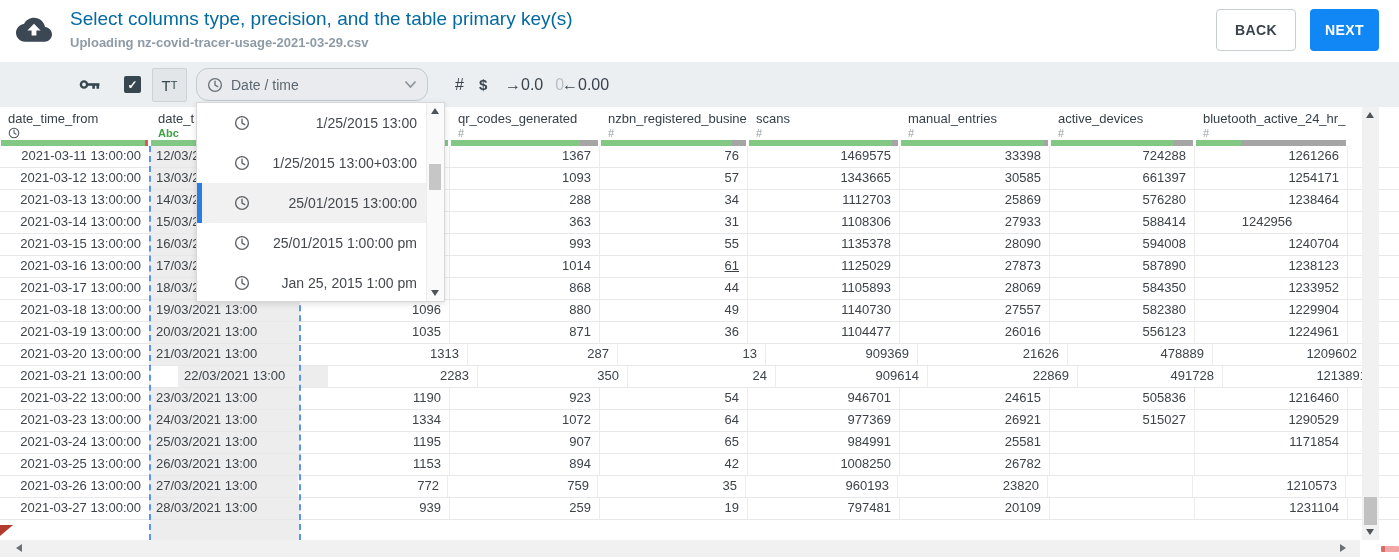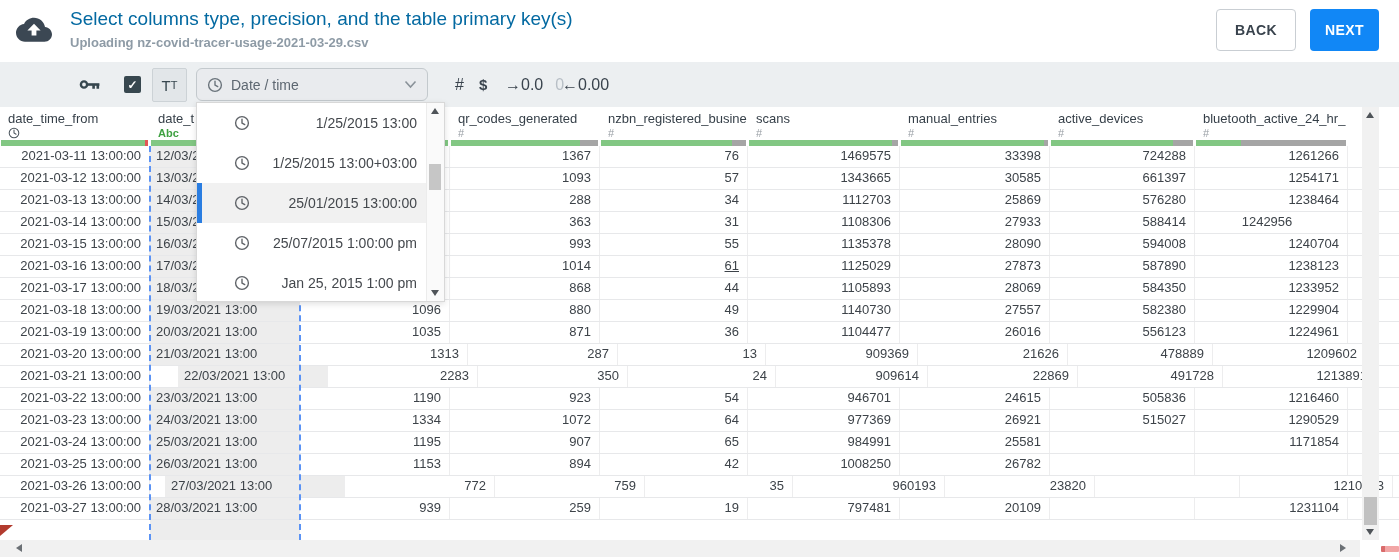--- a/index.html
+++ b/index.html
@@ -19,21 +19,21 @@
   
   .toolbar{position:absolute;left:0;top:62px;width:100%;height:45px;background:#eceff1;}
   .key-icon{position:absolute;left:79px;top:14px;}
   .pk-checkbox{position:absolute;left:124px;top:14px;width:17px;height:17px;background:#37474f;border-radius:2px;
        color:#fff;font-size:12px;font-weight:bold;display:flex;align-items:center;justify-content:center;}
   .tt-btn{position:absolute;left:152px;top:6px;width:35px;height:34px;box-sizing:border-box;background:#e2e6e9;
        border:1px solid #ccd2d6;border-radius:2px;color:#37474f;display:flex;align-items:center;justify-content:center;}
   .tt-big{font-size:15px;}
   .tt-small{font-size:11px;}
   .type-select{position:absolute;left:196px;top:6px;width:232px;height:33px;box-sizing:border-box;background:#e9ebee;
-       border:1px solid #c3c9cd;border-radius:6px;display:flex;align-items:center;}
+       border:1px solid #c3c9cd;border-radius:12px;display:flex;align-items:center;}
   .ts-clock{margin-left:10px;display:flex;}
   .ts-label{margin-left:8px;font-size:14px;color:#5d6771;flex:1;}
   .ts-chevron{margin-right:10px;display:flex;}
   .tb-sym{position:absolute;top:0;height:45px;display:flex;align-items:center;font-size:16px;color:#39434d;}
   .sym-hash{left:455px;}
   .sym-dollar{left:479px;font-weight:bold;font-size:15px;}
   .sym-inc{left:505px;gap:12px;}
   .sym-dec{left:562px;}
   .faded{color:#b8bfc6;}
 
@@ -370,21 +370,21 @@
           <div class="td ar" style="width: 150px;">1153</div>
           <div class="td ar" style="width: 150px;">894</div>
           <div class="td ar" style="width: 148px;">42</div>
           <div class="td ar" style="width: 152px;">1008250</div>
           <div class="td ar" style="width: 150px;">26782</div>
           <div class="td ar" style="width: 145px;"></div>
           <div class="td ar" style="width: 153px;"></div>
         </div>
         <div class="tr">
           <div class="td ar" style="width: 150px;">2021-03-26 13:00:00</div>
-          <div class="td al selcol" style="width: 180px; margin-left: 15px;">27/03/2021 13:00</div>
+          <div class="td al selcol" style="width: 148px;">27/03/2021 13:00</div>
           <div class="td ar" style="width: 150px;">772</div>
           <div class="td ar" style="width: 150px;">759</div>
           <div class="td ar" style="width: 148px;">35</div>
           <div class="td ar" style="width: 152px;">960193</div>
           <div class="td ar" style="width: 150px;">23820</div>
           <div class="td ar" style="width: 145px;"></div>
           <div class="td ar" style="width: 153px;">1210573</div>
         </div>
         <div class="tr">
           <div class="td ar" style="width: 150px;">2021-03-27 13:00:00</div>
@@ -448,21 +448,21 @@
           </span>
           <span class="ddlbl">25/01/2015 13:00:00</span>
         </div>
         <div class="dd-item">
           <span class="ddclock">
             <svg width="16" height="16" viewBox="0 0 14 14">
               <circle cx="7" cy="7" r="5.6" fill="none" stroke="#5f6368" stroke-width="1.2"></circle>
               <path d="M7 3.6V7l2.4 1.4" fill="none" stroke="#5f6368" stroke-width="1.2" stroke-linecap="round"></path>
             </svg>
           </span>
-          <span class="ddlbl">25/07/2015 1:00:00 pm</span>
+          <span class="ddlbl">25/01/2015 1:00:00 pm</span>
         </div>
         <div class="dd-item">
           <span class="ddclock">
             <svg width="16" height="16" viewBox="0 0 14 14">
               <circle cx="7" cy="7" r="5.6" fill="none" stroke="#5f6368" stroke-width="1.2"></circle>
               <path d="M7 3.6V7l2.4 1.4" fill="none" stroke="#5f6368" stroke-width="1.2" stroke-linecap="round"></path>
             </svg>
           </span>
           <span class="ddlbl">Jan 25, 2015 1:00 pm</span>
         </div>

